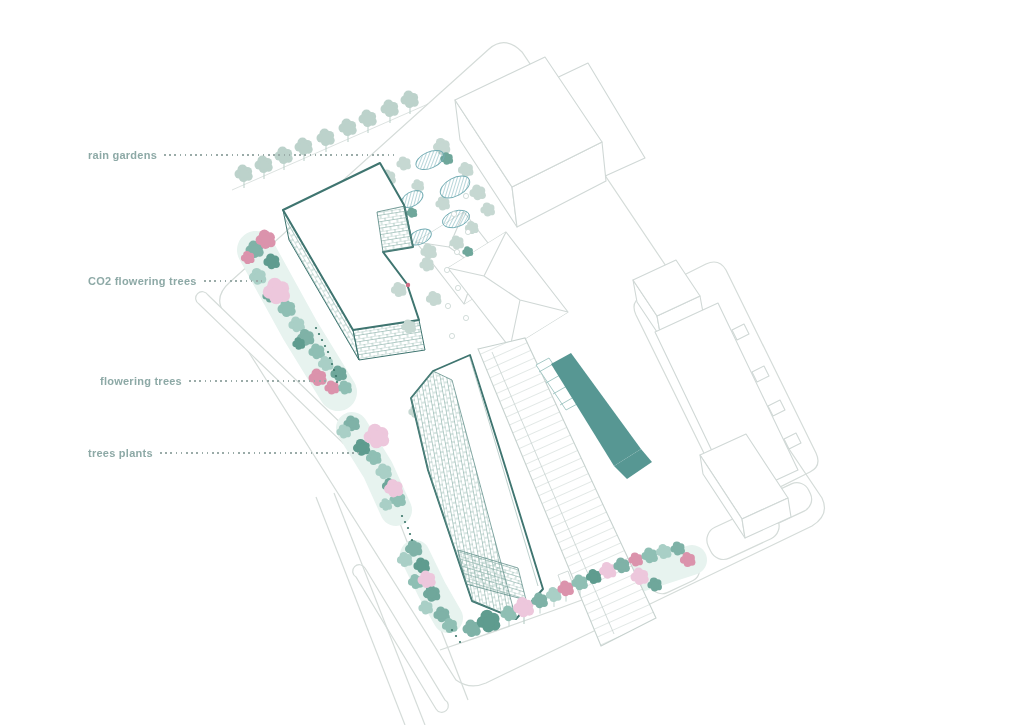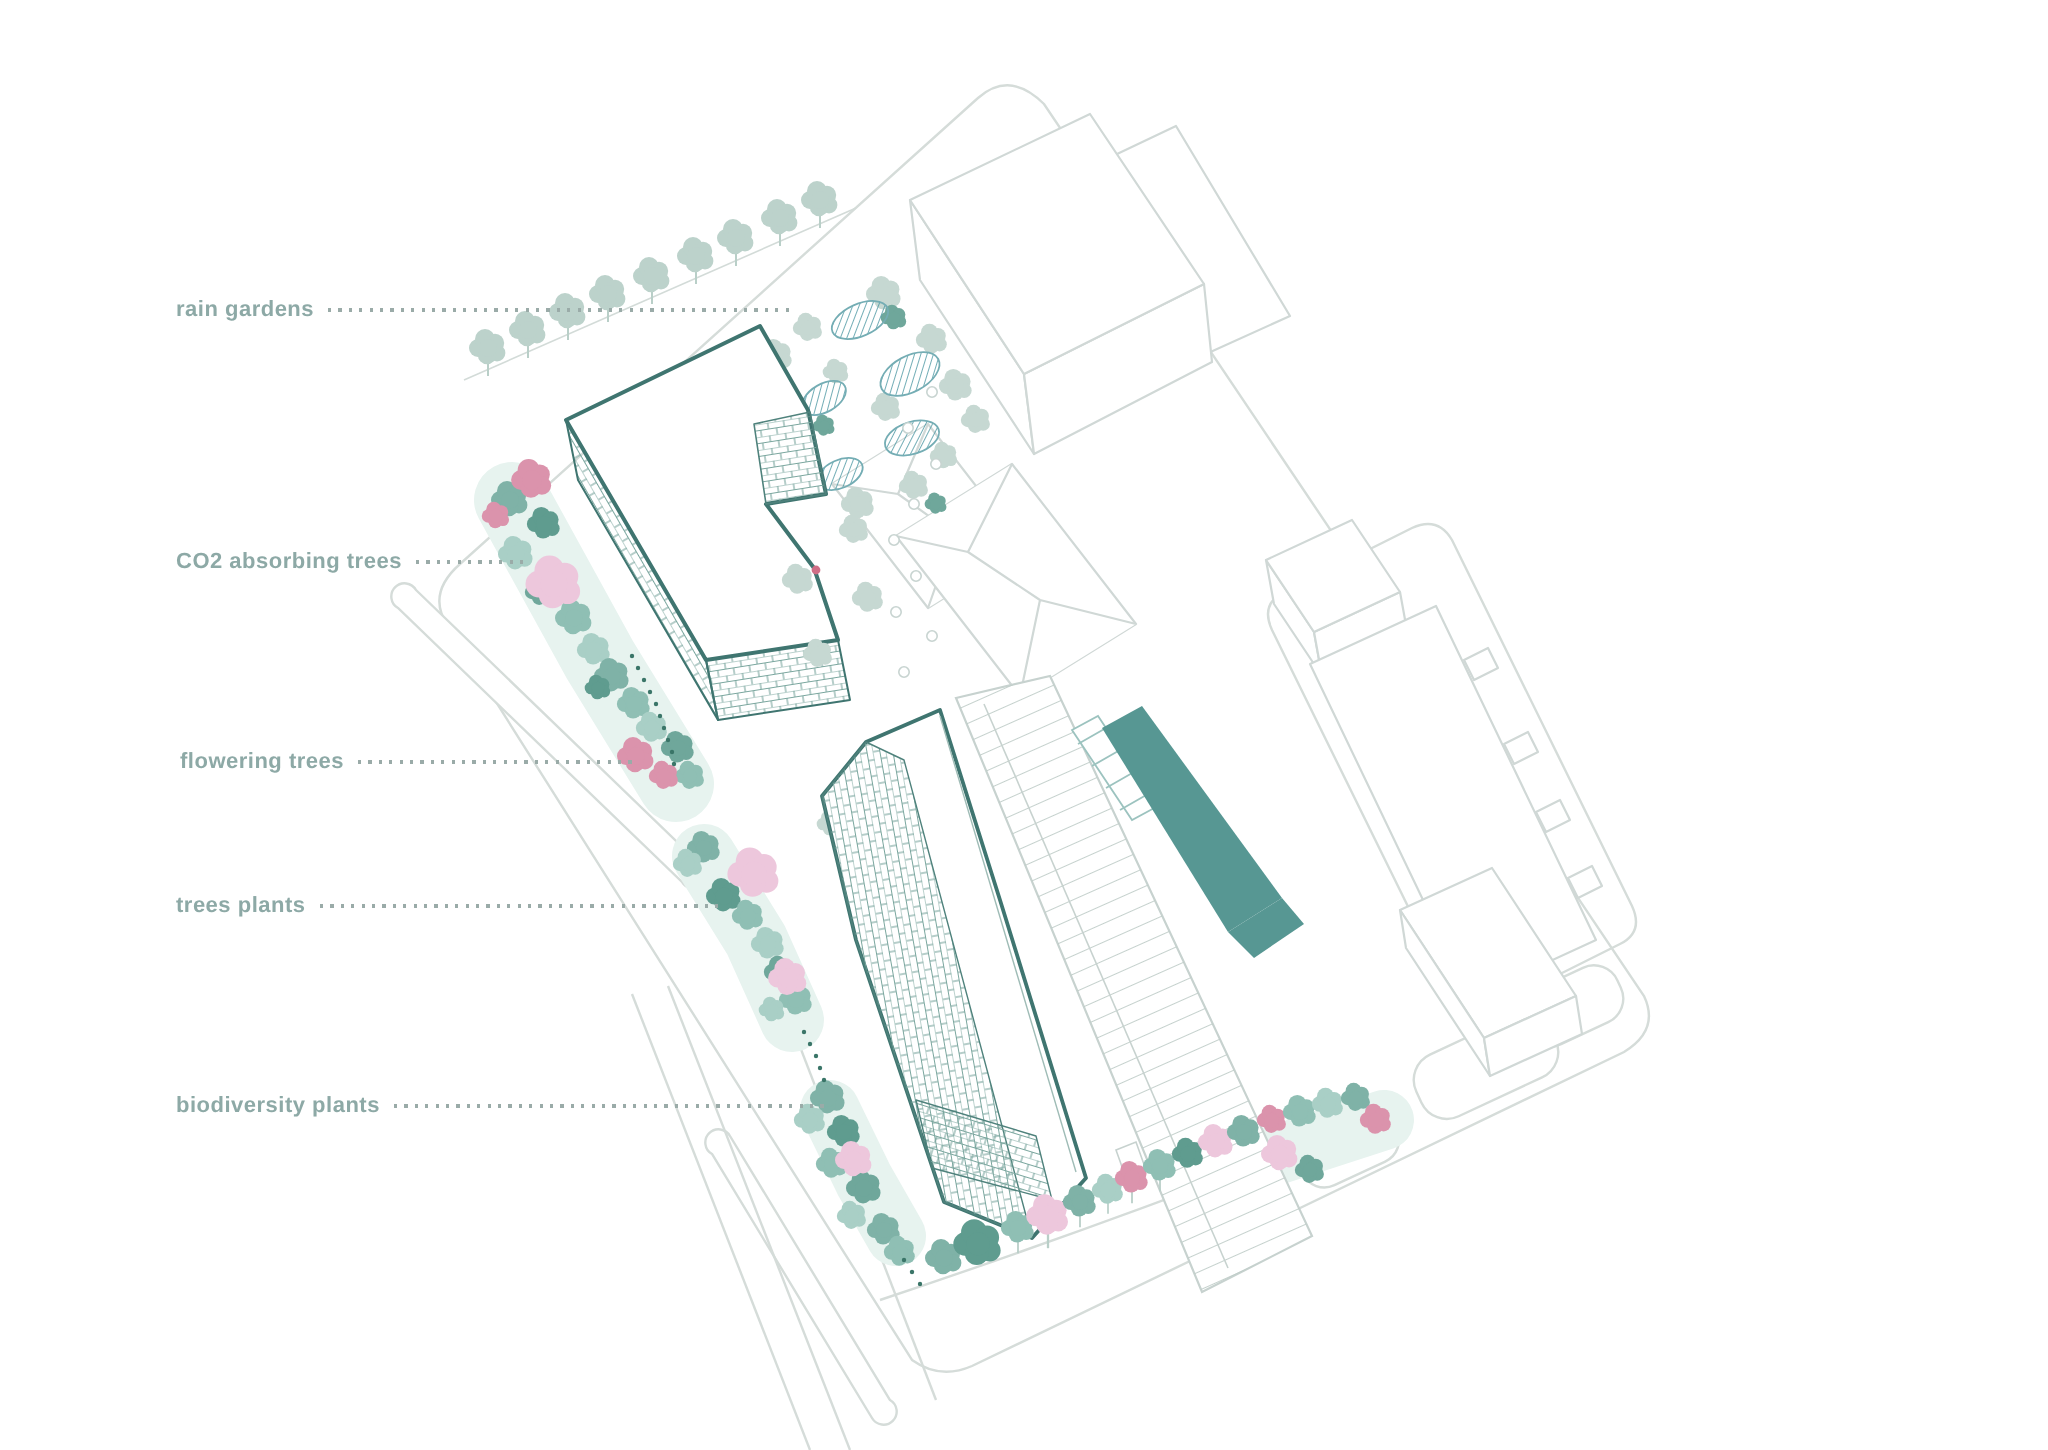--- a/index.html
+++ b/index.html
@@ -287,29 +287,25 @@
     <use href="#tr" transform="translate(640 577)" fill="#edc7dc"></use>
     <use href="#tr" transform="translate(655 585) scale(.8)" fill="#6fa79b"></use>
   </g>
 </svg>
 
   <div class="lbl" style="left:88px;top:147px;width:310px">
     <span class="t">rain gardens</span>
     <span class="lead"></span>
   </div>
   <div class="lbl" style="left:88px;top:273px;width:174px">
-    <span class="t">CO2 absorbing trees</span>
+    <span class="t">CO2 flowering trees</span>
     <span class="lead"></span>
   </div>
-  <div class="lbl" style="left:90px;top:373px;width:226px">
+  <div class="lbl" style="left:100px;top:373px;width:226px">
     <span class="t">flowering trees</span>
     <span class="lead"></span>
   </div>
   <div class="lbl" style="left:88px;top:445px;width:272px">
     <span class="t">trees plants</span>
     <span class="lead"></span>
   </div>
-  <div class="lbl" style="left:88px;top:545px;width:326px">
-    <span class="t">biodiversity plants</span>
-    <span class="lead"></span>
-  </div>
 
 </div>
 
 </body></html>

